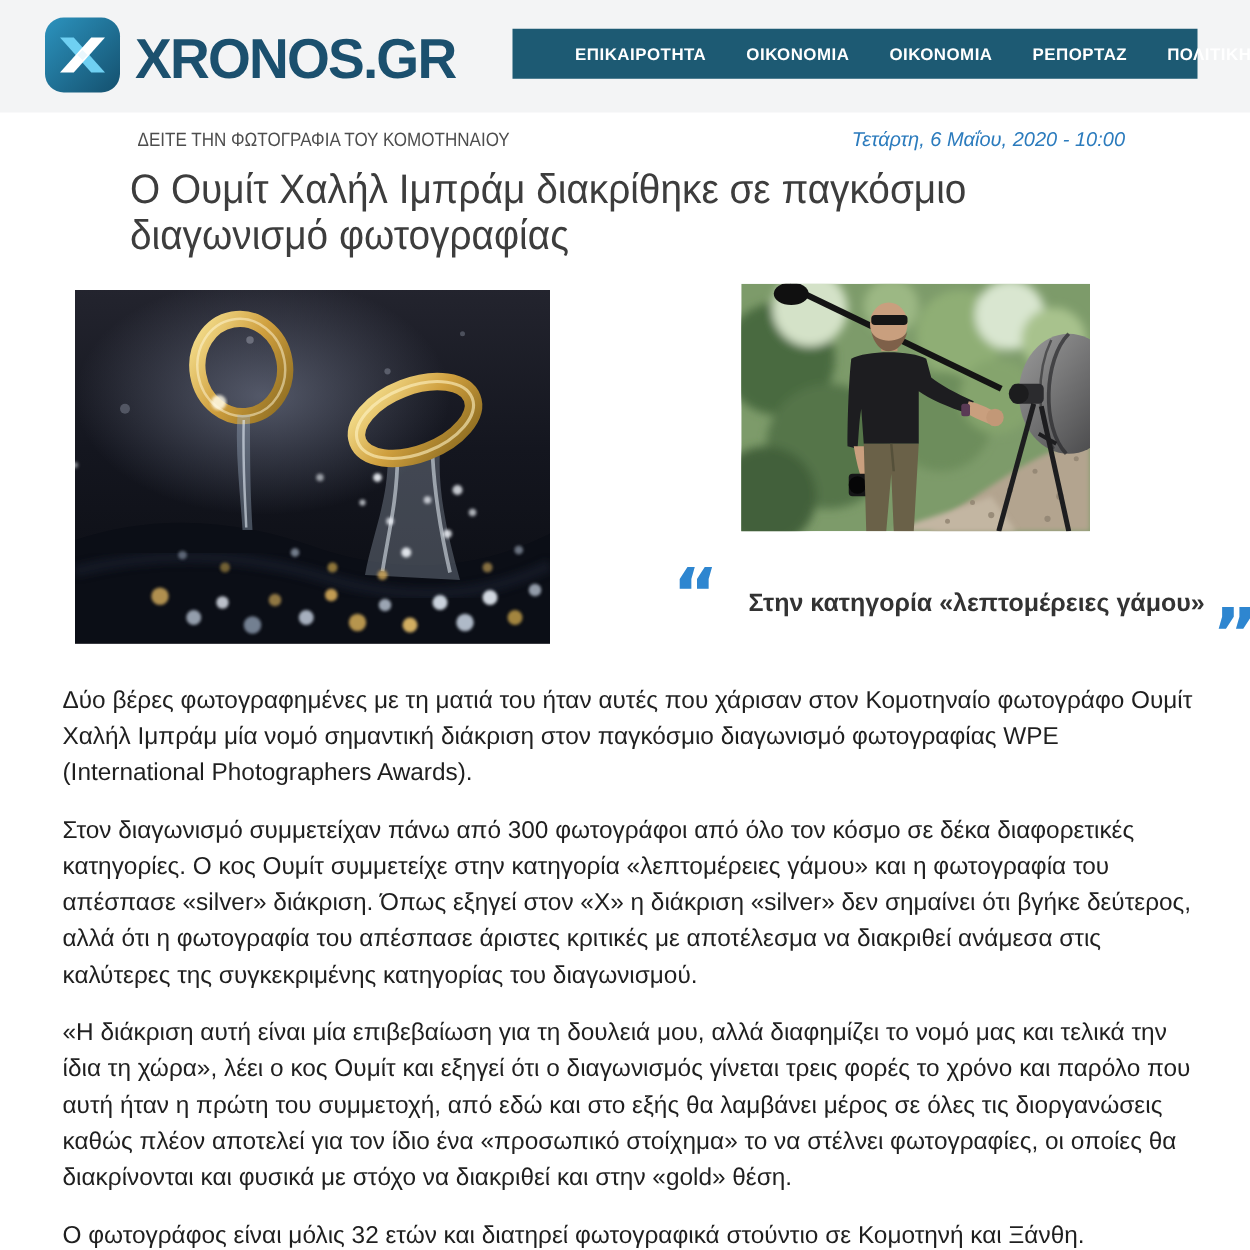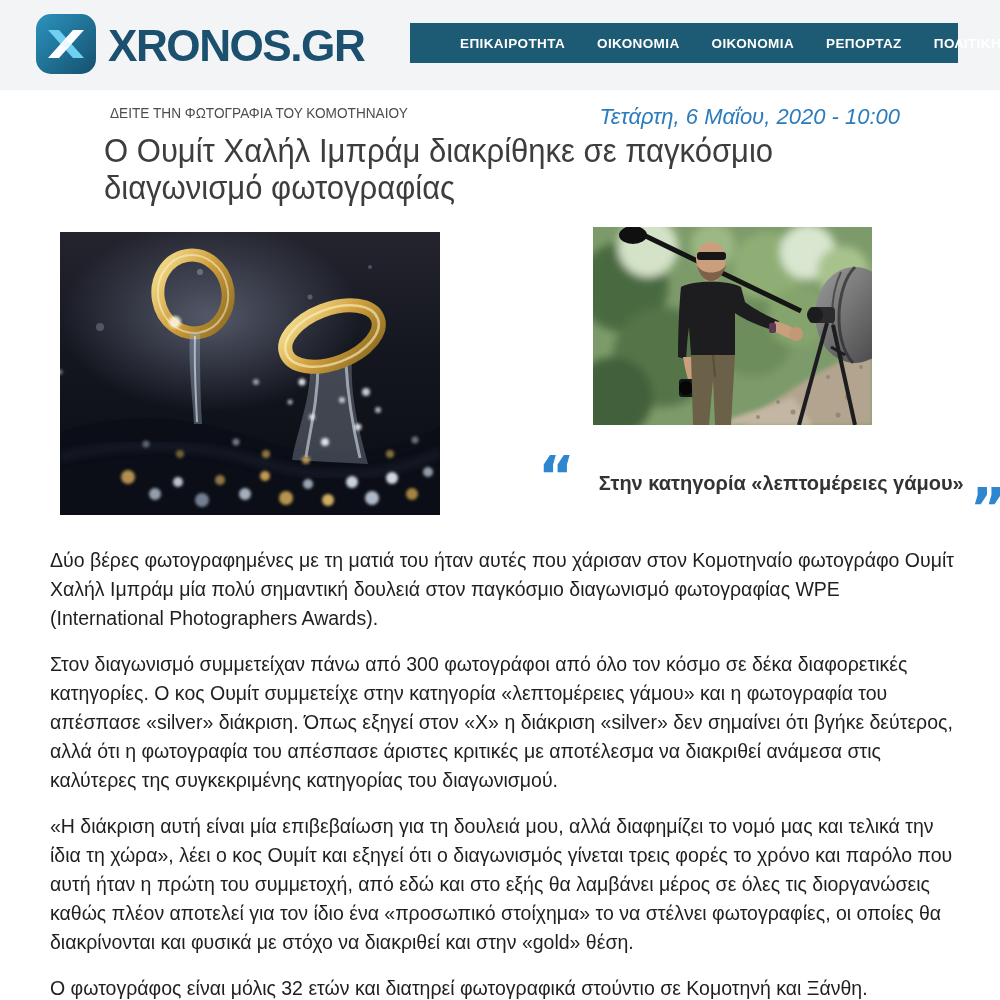--- a/index.html
+++ b/index.html
@@ -13,21 +13,21 @@
     transform:scaleX(0.98);transform-origin:0 50%;line-height:62px;}
   .main-nav{position:absolute;left:410px;top:23px;width:548px;height:40px;background:#1d5a73;
     display:flex;align-items:center;justify-content:space-between;box-sizing:border-box;padding:0 18px;}
   .main-nav a{color:#ffffff;font-size:13.5px;font-weight:bold;letter-spacing:0.4px;
     text-decoration:none;white-space:nowrap;margin-left:32px;}
   .nav-caret{color:#ffffff;font-size:11px;line-height:1;cursor:pointer;}
 
   
   .kicker{position:absolute;left:110px;top:104px;font-size:15.5px;color:#4d4d4d;
     transform:scaleX(0.88);transform-origin:0 0;white-space:nowrap;}
-  .date{position:absolute;top:104px;right:100px;font-size:22px;font-style:italic;color:#2b7bbd;}
+  .date{position:absolute;top:104px;right:100px;font-size:16px;font-style:italic;color:#2b7bbd;}
 
   
   .headline{position:absolute;left:104px;top:132px;width:810px;margin:0;
     font-size:33px;line-height:37px;font-weight:400;color:#3d3d3d;
     transform:scaleX(0.94);transform-origin:0 0;}
 
   
   .fig{position:absolute;margin:0;cursor:pointer;}
   .fig-rings{left:60px;top:232px;width:380px;height:283px;}
   .fig-photographer{left:593px;top:227px;width:279px;height:198px;}
@@ -247,19 +247,19 @@
     </svg>
   </figure>
 
   <div class="quote">
     <span class="quote-mark quote-open">“</span>
     <span class="quote-text">Στην κατηγορία «λεπτομέρειες γάμου»</span>
     <span class="quote-mark quote-close">”</span>
   </div>
 
   <div class="article-body">
-    <p>Δύο βέρες φωτογραφημένες με τη ματιά του ήταν αυτές που χάρισαν στον Κομοτηναίο φωτογράφο Ουμίτ Χαλήλ Ιμπράμ μία πολύ σημαντική δουλειά στον παγκόσμιο διαγωνισμό φωτογραφίας WPE (International Photographers Awards).</p>
+    <p>Δύο βέρες φωτογραφημένες με τη ματιά του ήταν αυτές που χάρισαν στον Κομοτηναίο φωτογράφο Ουμίτ Χαλήλ Ιμπράμ μία νομό σημαντική διάκριση στον παγκόσμιο διαγωνισμό φωτογραφίας WPE (International Photographers Awards).</p>
     <p>Στον διαγωνισμό συμμετείχαν πάνω από 300 φωτογράφοι από όλο τον κόσμο σε δέκα διαφορετικές κατηγορίες. Ο κος Ουμίτ συμμετείχε στην κατηγορία «λεπτομέρειες γάμου» και η φωτογραφία του απέσπασε «silver» διάκριση. Όπως εξηγεί στον «Χ» η διάκριση «silver» δεν σημαίνει ότι βγήκε δεύτερος, αλλά ότι η φωτογραφία του απέσπασε άριστες κριτικές με αποτέλεσμα να διακριθεί ανάμεσα στις καλύτερες της συγκεκριμένης κατηγορίας του διαγωνισμού.</p>
     <p class="italic">«Η διάκριση αυτή είναι μία επιβεβαίωση για τη δουλειά μου, αλλά διαφημίζει το νομό μας και τελικά την ίδια τη χώρα», λέει ο κος Ουμίτ και εξηγεί ότι ο διαγωνισμός γίνεται τρεις φορές το χρόνο και παρόλο που αυτή ήταν η πρώτη του συμμετοχή, από εδώ και στο εξής θα λαμβάνει μέρος σε όλες τις διοργανώσεις καθώς πλέον αποτελεί για τον ίδιο ένα «προσωπικό στοίχημα» το να στέλνει φωτογραφίες, οι οποίες θα διακρίνονται και φυσικά με στόχο να διακριθεί και στην «gold» θέση.</p>
     <p>Ο φωτογράφος είναι μόλις 32 ετών και διατηρεί φωτογραφικά στούντιο σε Κομοτηνή και Ξάνθη.</p>
   </div>
 
 </div>
 
 </body></html>

